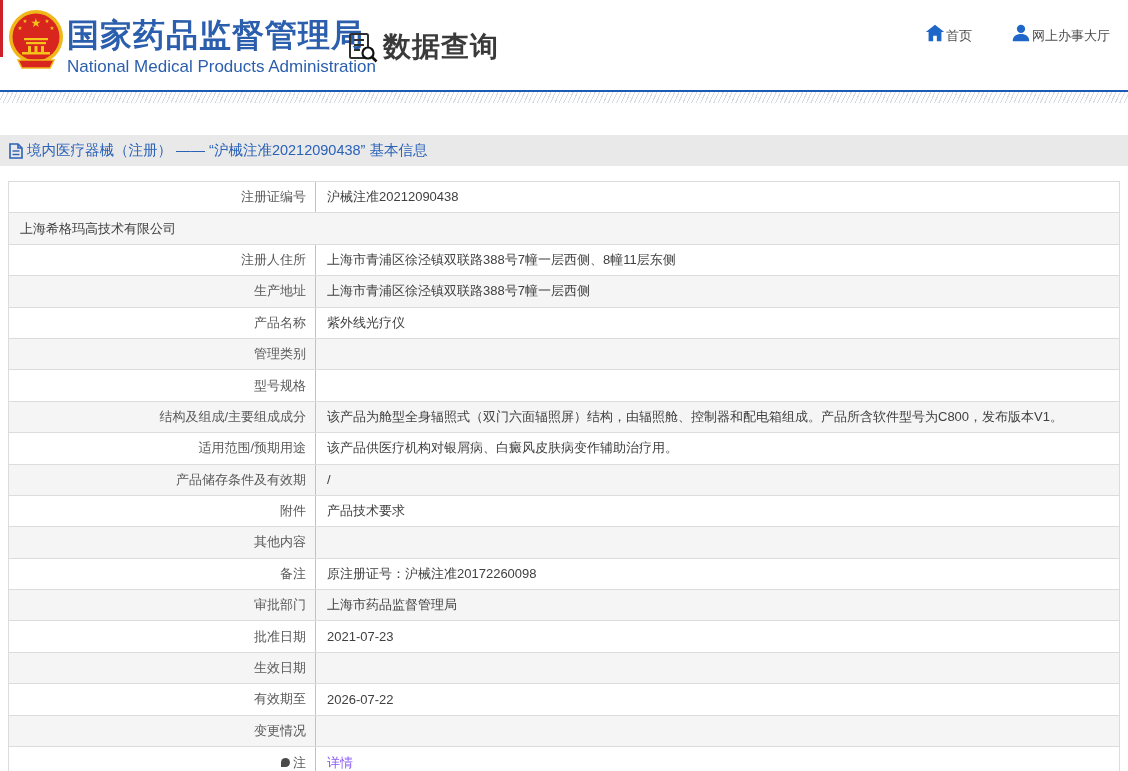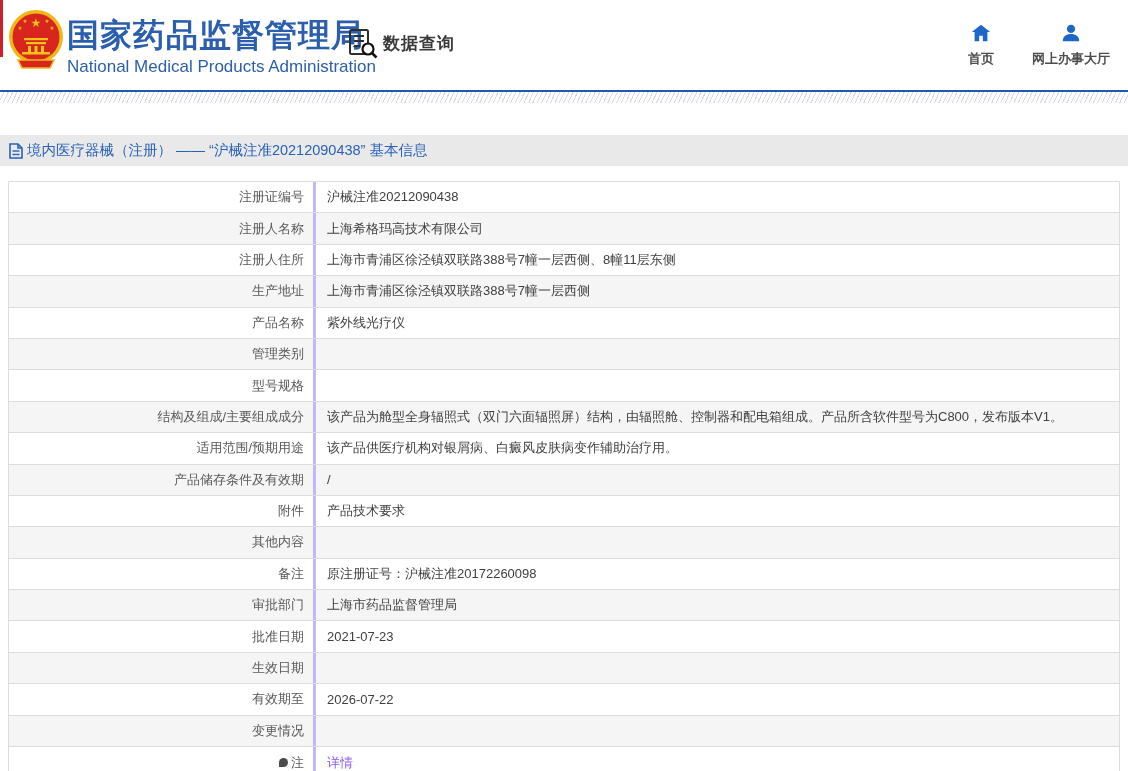--- a/index.html
+++ b/index.html
@@ -8,23 +8,23 @@
 
   
   .header { position:relative; height:90px; background:#fff; }
   .red-strip { position:absolute; left:0; top:0; width:3px; height:57px; background:#ce2029; }
   .emblem { position:absolute; left:8px; top:8px; width:56px; height:66px; }
   .brand { position:absolute; left:67px; top:16px; }
   .brand-title { font-size:32px; font-weight:bold; color:#2b5fad; letter-spacing:1px; line-height:1.2; }
   .brand-sub { font-size:17px; color:#2b5fad; margin-top:3px; }
   .data-query { position:absolute; left:348px; top:28px; display:flex; align-items:center; cursor:pointer; }
   .data-query svg { width:31px; height:31px; margin-right:4px; }
-  .data-query-label { font-size:17px; font-weight:600; color:#3a3a3a; letter-spacing:1px; }
+  .data-query-label { font-size:28px; font-weight:600; color:#3a3a3a; letter-spacing:1px; }
   .top-nav { position:absolute; right:18px; top:22px; display:flex; gap:38px; }
-  .nav-item { display:flex; flex-direction:column; align-items:center; cursor:pointer;font-weight:bold; }
+  .nav-item { display:flex; flex-direction:row; align-items:center; cursor:pointer; }
   .nav-item svg { width:22px; height:22px; margin-bottom:6px; }
   .nav-label { font-size:13px; color:#4d4d4d; }
 
   
   .blue-line { height:2px; background:#1a5bb5; }
   .hatch-band { height:11px; background:#f6f7f8;
     background-image:repeating-linear-gradient(115deg,#ffffff 0px,#ffffff 3px,#d8dce2 3px,#d8dce2 4px); }
 
   
   .breadcrumb-band { margin-top:32px; height:31px; background:#e9e9e9;
@@ -33,21 +33,21 @@
   .breadcrumb-text { font-size:14.5px; color:#2a62b8; }
 
   
   .info-table { margin:15px 8px 0 8px; width:1112px;
     border:1px solid #dcdcdc; border-bottom:1px solid #c9c9c9; }
   .row { display:flex; height:31.4px; border-bottom:1px solid #dcdcdc; background:#fff; }
   .row:last-child { border-bottom:none; }
   .row:nth-child(even) { background:#f5f5f5; }
   .cell { display:flex; align-items:center; font-size:13px; }
   .cell.label { width:307px; justify-content:flex-end; padding-right:9px;
-    color:#595959; border-right:3px solid #c4b5fd; }
+    color:#595959; border-right:1px solid #c4b5fd; }
   .cell.value { flex:1; padding-left:11px; color:#404040; }
   .cell.value a { color:#8b5cf6; text-decoration:none; }
   .note-balloon { display:inline-block; width:9px; height:9px; background:#4a4a4a;
     border-radius:50% 50% 50% 0; margin-right:3px; }
 </style>
 </head>
 <body>
 
 <div class="header">
   <div class="red-strip"></div>
@@ -117,21 +117,20 @@
   </svg>
   <span class="breadcrumb-text">境内医疗器械（注册） —— “沪械注准20212090438” 基本信息</span>
 </div>
 
 <div class="info-table">
     <div class="row">
       <div class="cell label">注册证编号</div>
       <div class="cell value">沪械注准20212090438</div>
     </div>
     <div class="row">
-      <div class="cell label">注册人名称</div>
       <div class="cell value">上海希格玛高技术有限公司</div>
     </div>
     <div class="row">
       <div class="cell label">注册人住所</div>
       <div class="cell value">上海市青浦区徐泾镇双联路388号7幢一层西侧、8幢11层东侧</div>
     </div>
     <div class="row">
       <div class="cell label">生产地址</div>
       <div class="cell value">上海市青浦区徐泾镇双联路388号7幢一层西侧</div>
     </div>

